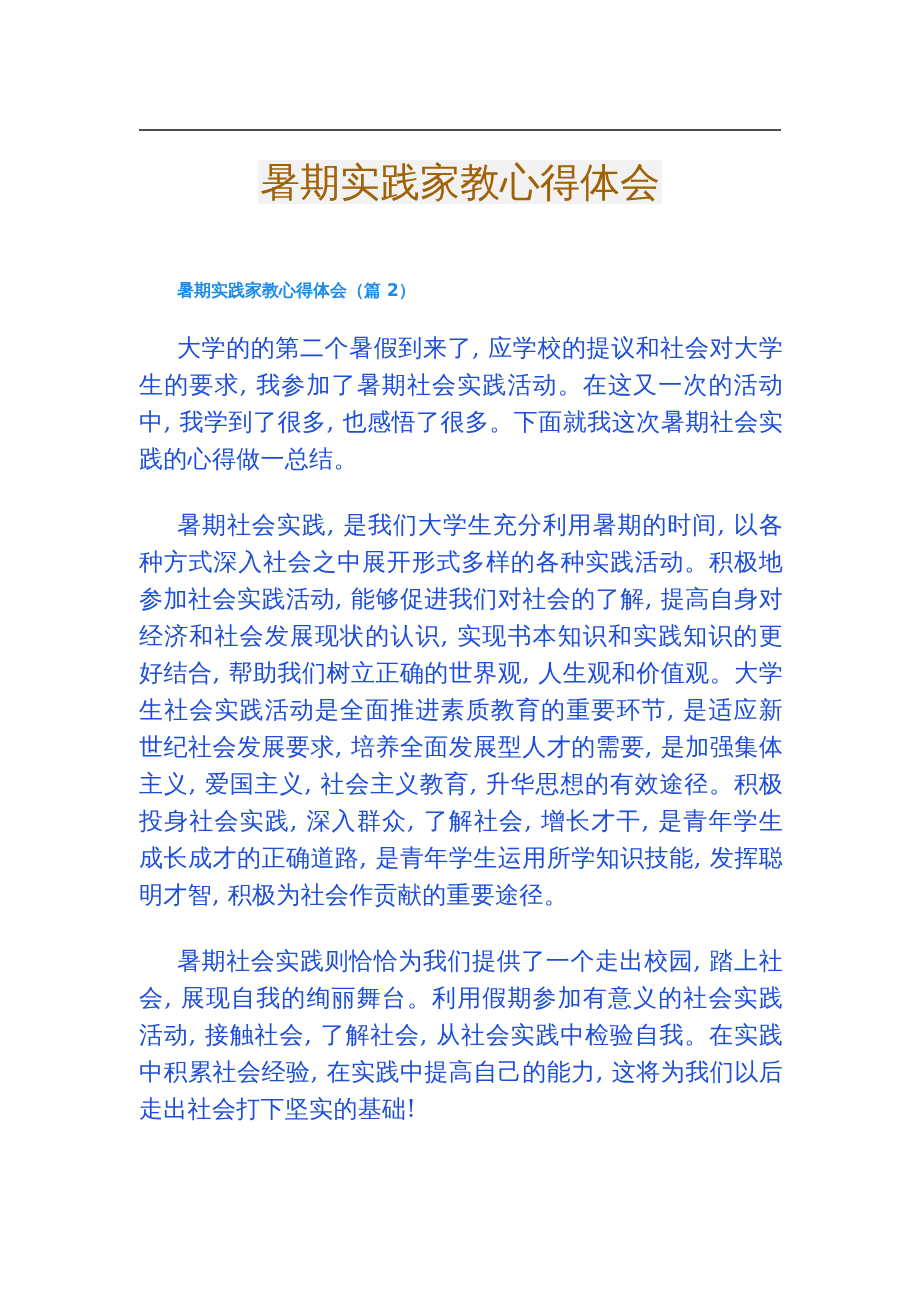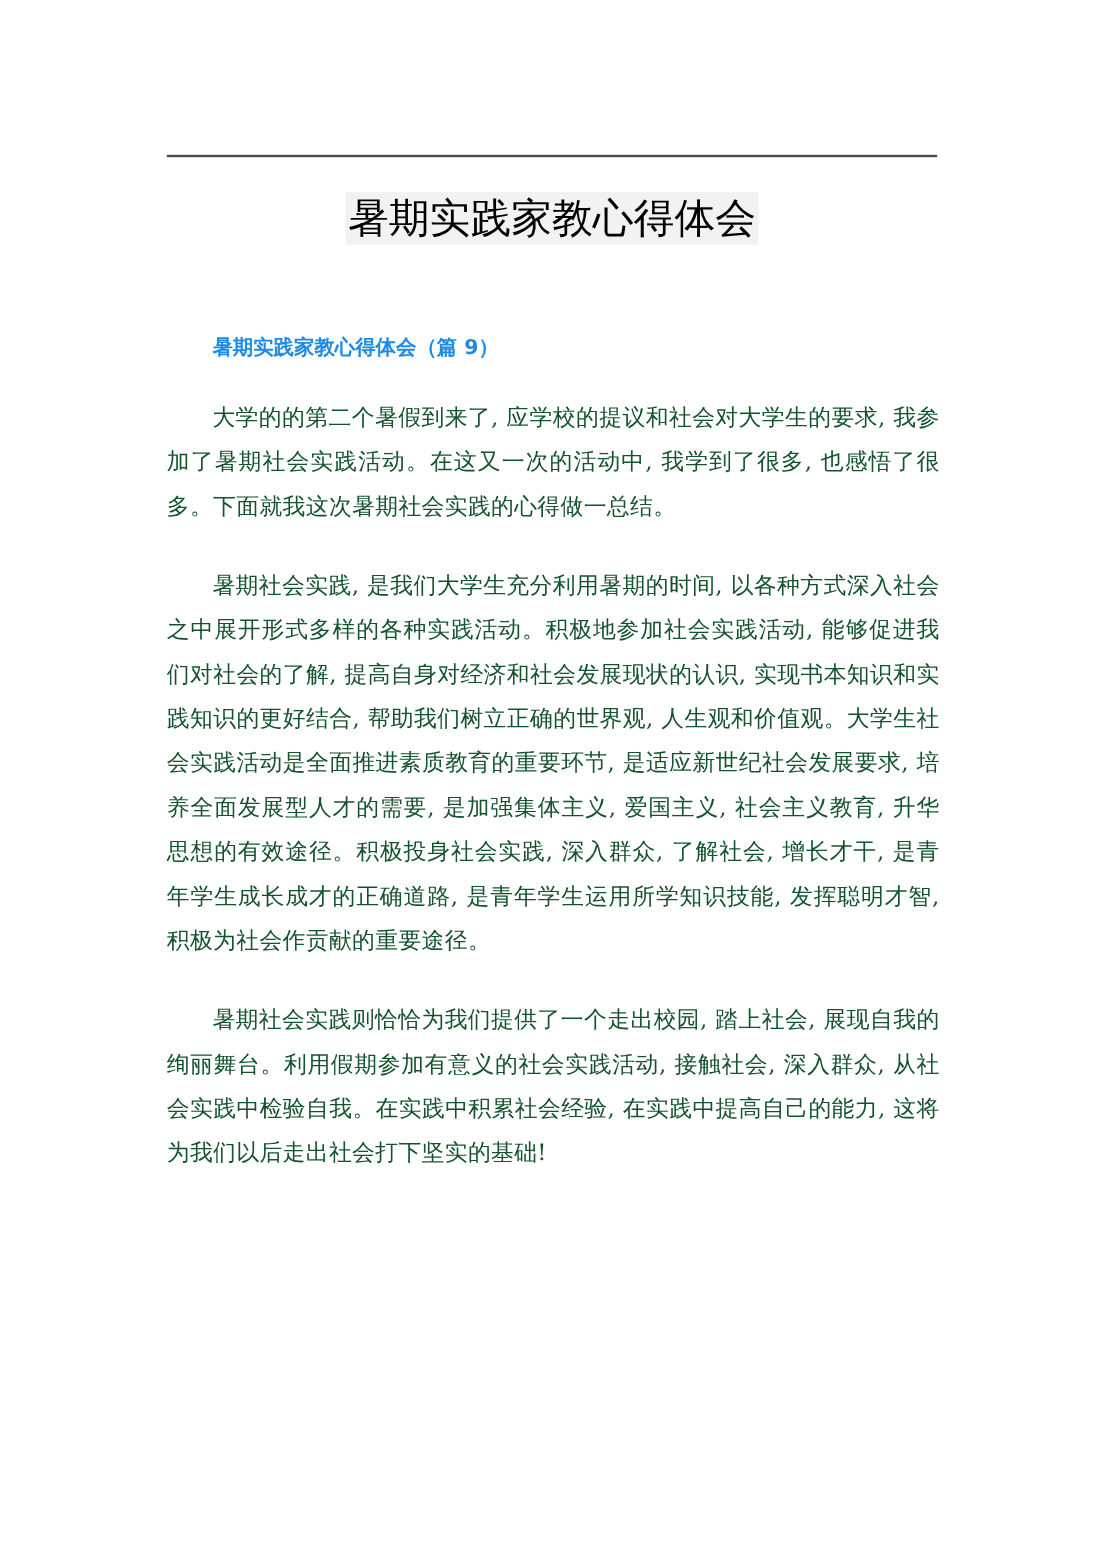--- a/index.html
+++ b/index.html
@@ -25,61 +25,61 @@
     .title-wrap {
       position: absolute;
       top: 160px;
       left: 0;
       width: 920px;
       text-align: center;
     }
     .title {
       display: inline-block;
       background: #f2f2f2;
-      color: #000000;
+      color: #a16207;
       font-family: "DejaVu Sans", "Liberation Sans", sans-serif;
-      font-size: 34px;
+      font-size: 40px;
       line-height: 44px;
       padding: 0 2px;
       letter-spacing: 0px;
     }
     .section-heading {
       position: absolute;
       left: 177px;
       top: 278px;
       color: #1e8be6;
       font-family: "DejaVu Sans", "Liberation Sans", sans-serif;
       font-size: 17px;
       line-height: 24px;
       font-weight: bold;
     }
     .content {
       position: absolute;
       left: 139px;
       top: 330px;
       width: 644px;
-      color: #14532d;
-      font-size: 19px;
+      color: #1d4ed8;
+      font-size: 24px;
       line-height: 37px;
     }
     .para {
       margin: 0 0 29px 0;
       text-indent: 38px;
       text-align: justify;
       letter-spacing: 0.3px;
     }
   </style>
 </head>
 <body>
 
 <div class="top-rule"></div>
 
 <div class="title-wrap">
   <h1 class="title" style="margin:0;font-weight:normal;">暑期实践家教心得体会</h1>
 </div>
 
-<div class="section-heading">暑期实践家教心得体会（篇 9）</div>
+<div class="section-heading">暑期实践家教心得体会（篇 2）</div>
 
 <div class="content">
   <p class="para">大学的的第二个暑假到来了, 应学校的提议和社会对大学生的要求, 我参加了暑期社会实践活动。在这又一次的活动中, 我学到了很多, 也感悟了很多。下面就我这次暑期社会实践的心得做一总结。</p>
   <p class="para">暑期社会实践, 是我们大学生充分利用暑期的时间, 以各种方式深入社会之中展开形式多样的各种实践活动。积极地参加社会实践活动, 能够促进我们对社会的了解, 提高自身对经济和社会发展现状的认识, 实现书本知识和实践知识的更好结合, 帮助我们树立正确的世界观, 人生观和价值观。大学生社会实践活动是全面推进素质教育的重要环节, 是适应新世纪社会发展要求, 培养全面发展型人才的需要, 是加强集体主义, 爱国主义, 社会主义教育, 升华思想的有效途径。积极投身社会实践, 深入群众, 了解社会, 增长才干, 是青年学生成长成才的正确道路, 是青年学生运用所学知识技能, 发挥聪明才智, 积极为社会作贡献的重要途径。</p>
-  <p class="para">暑期社会实践则恰恰为我们提供了一个走出校园, 踏上社会, 展现自我的绚丽舞台。利用假期参加有意义的社会实践活动, 接触社会, 深入群众, 从社会实践中检验自我。在实践中积累社会经验, 在实践中提高自己的能力, 这将为我们以后走出社会打下坚实的基础!</p>
+  <p class="para">暑期社会实践则恰恰为我们提供了一个走出校园, 踏上社会, 展现自我的绚丽舞台。利用假期参加有意义的社会实践活动, 接触社会, 了解社会, 从社会实践中检验自我。在实践中积累社会经验, 在实践中提高自己的能力, 这将为我们以后走出社会打下坚实的基础!</p>
 </div>
 
 </body></html>

